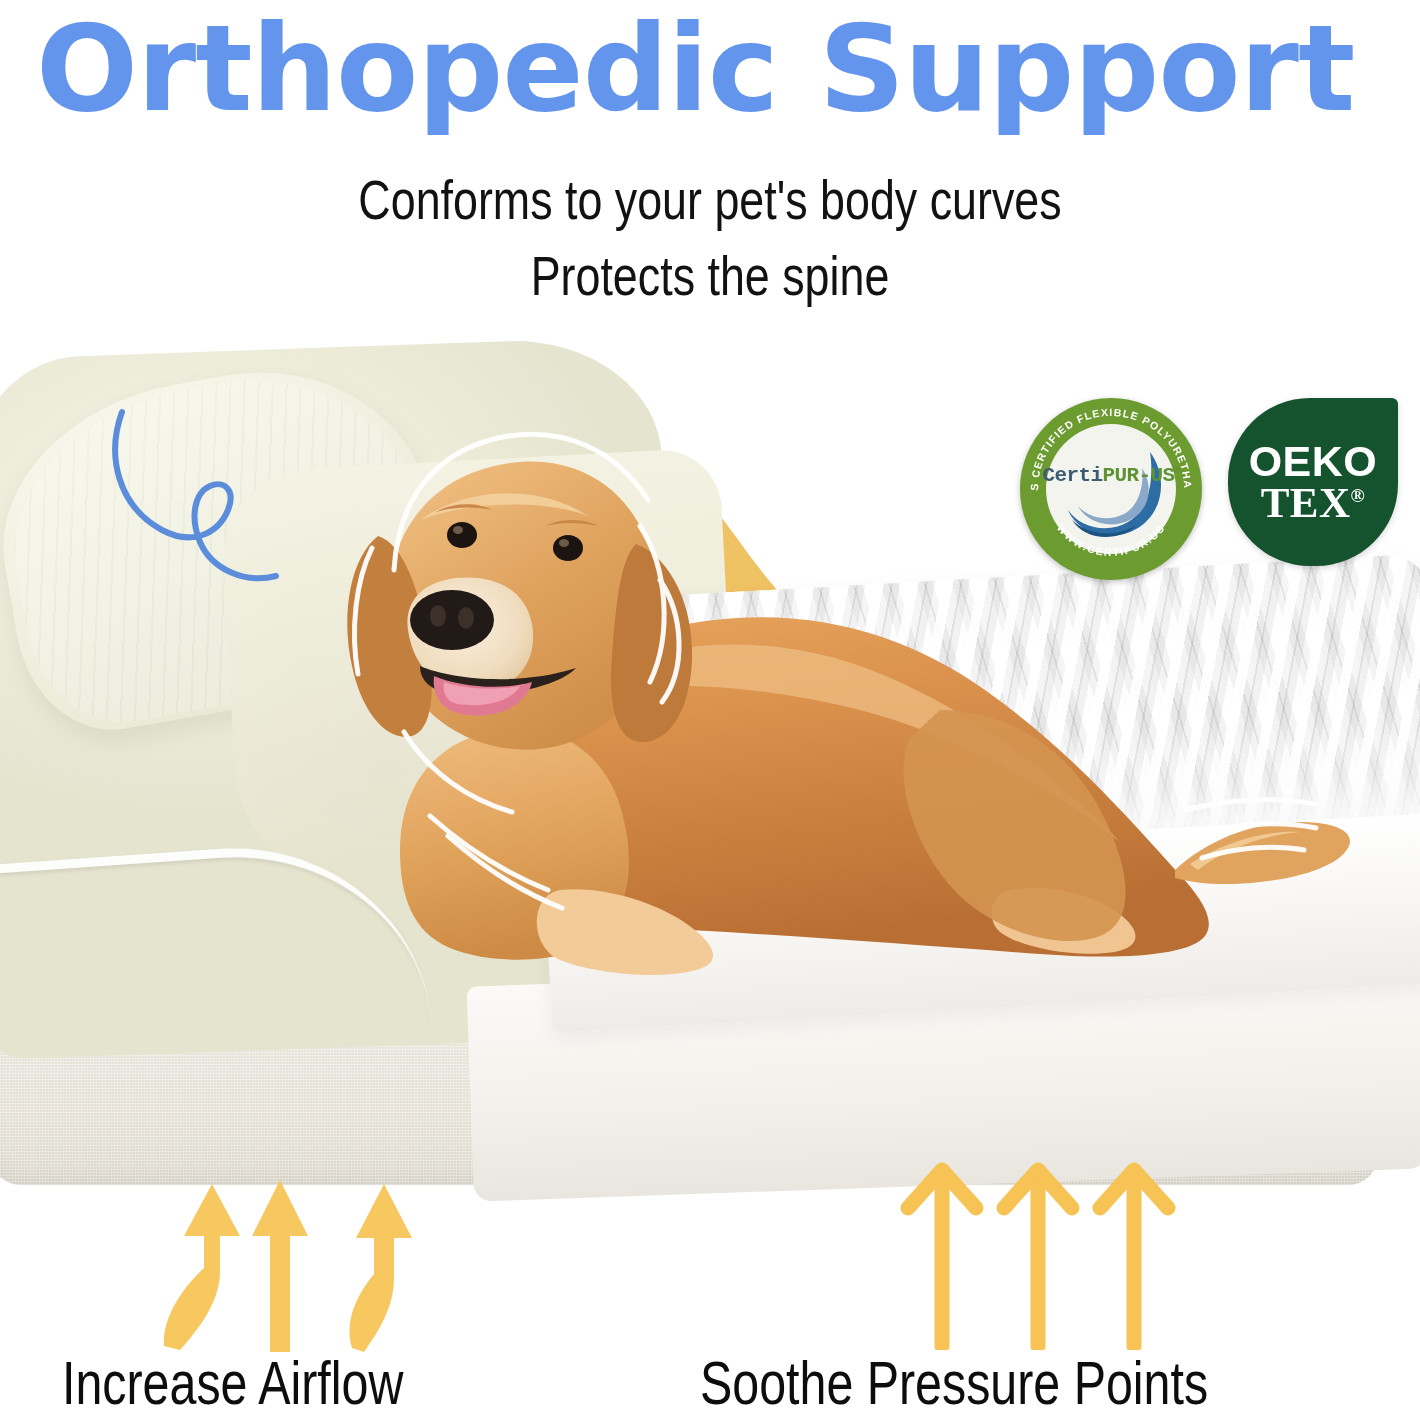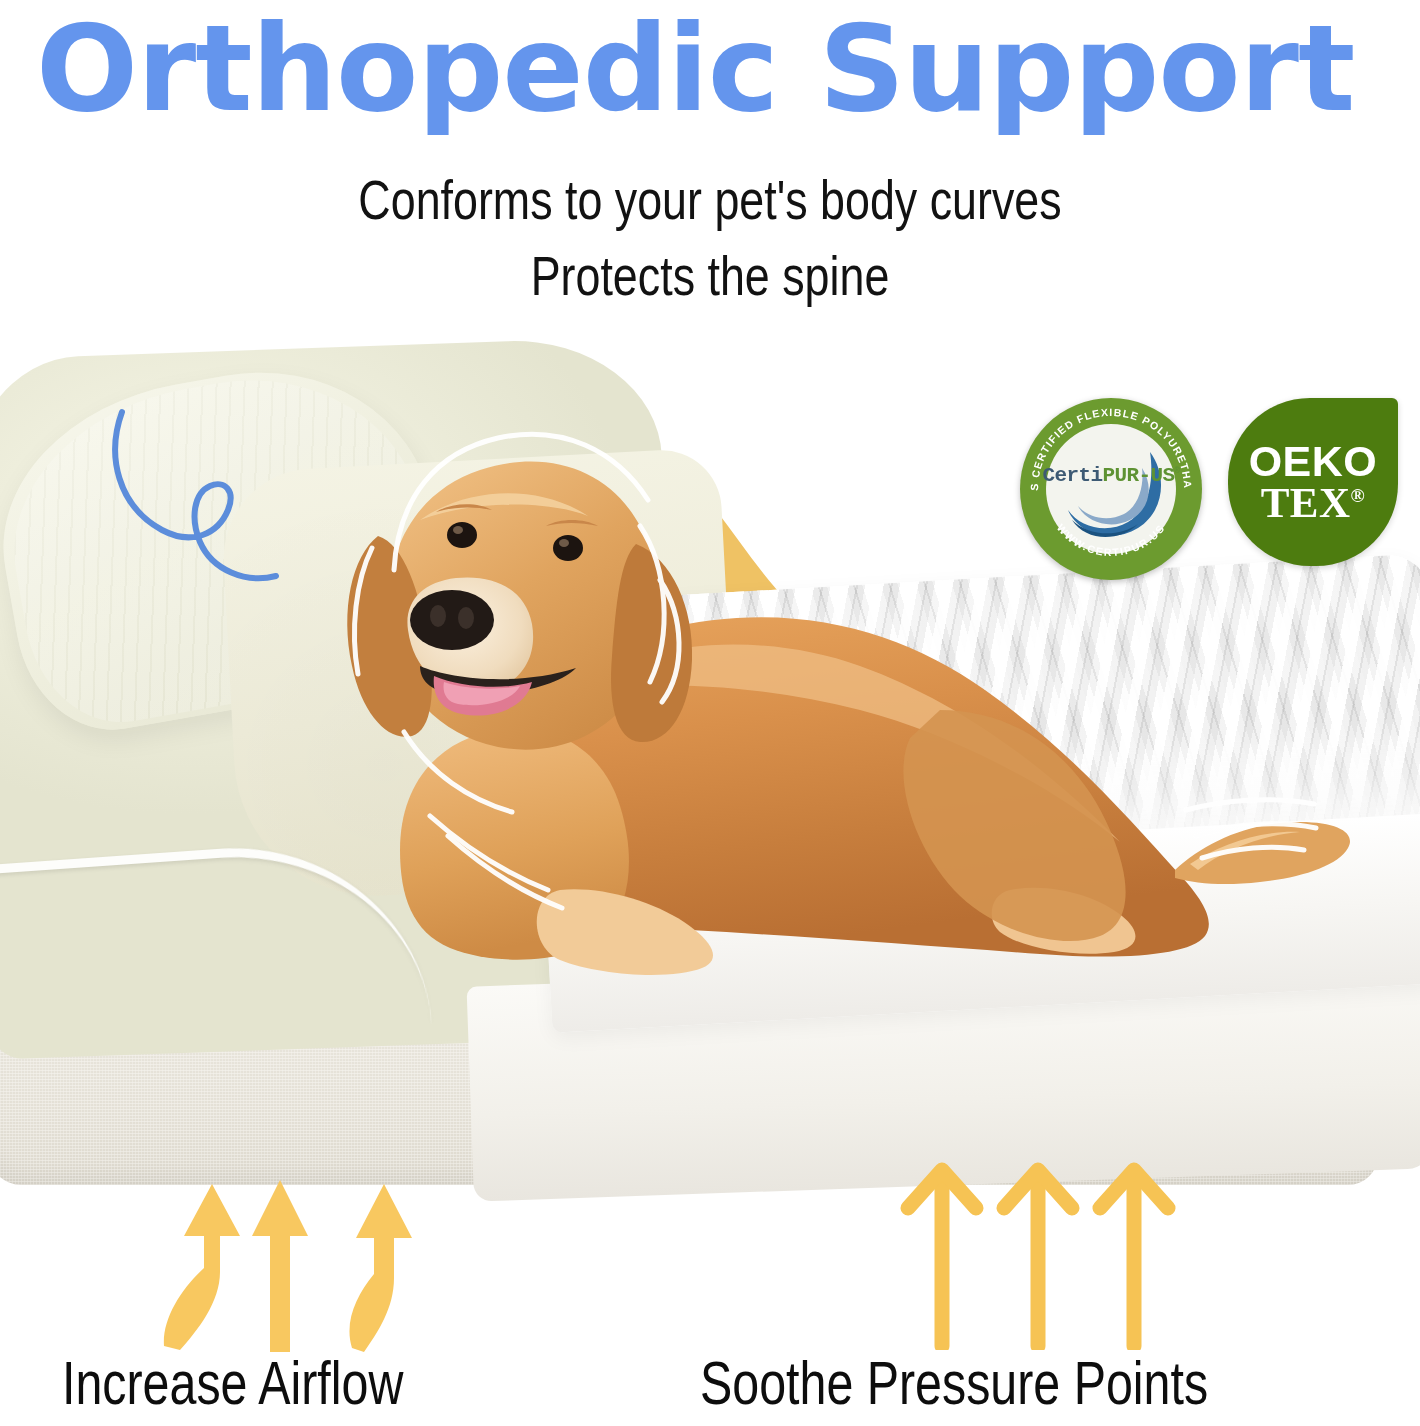--- a/index.html
+++ b/index.html
@@ -168,21 +168,21 @@
     font-size:21px; font-weight:700; letter-spacing:-.6px;
     font-family:Liberation Mono, monospace; white-space:nowrap;
   }
   .certipur .wm-a{color:#3d5a74;}
   .certipur .wm-b{color:#5E9233;}
   .certipur .wm-r{font-size:9px; vertical-align:super; color:#5E9233;}
   .certipur .swoosh{position:absolute; left:26px; top:26px; width:130px; height:130px;}
 
   .oeko{
     position:relative; width:170px; height:168px;
-    background:#4d7c0f;
+    background:#14532d;
     border-radius:82px 6px 82px 82px;
     box-shadow:0 2px 6px rgba(0,0,0,.16);
     display:flex; flex-direction:column; align-items:center; justify-content:center;
   }
   .oeko .l{
     color:#fff; font-weight:700; font-size:43px; line-height:.98;
     letter-spacing:.5px; font-family:"Liberation Sans", sans-serif;
   }
   .oeko .l2{position:relative;font-family:Liberation Serif, serif;}
   .oeko sup{font-size:19px; font-weight:700; vertical-align:super;}

